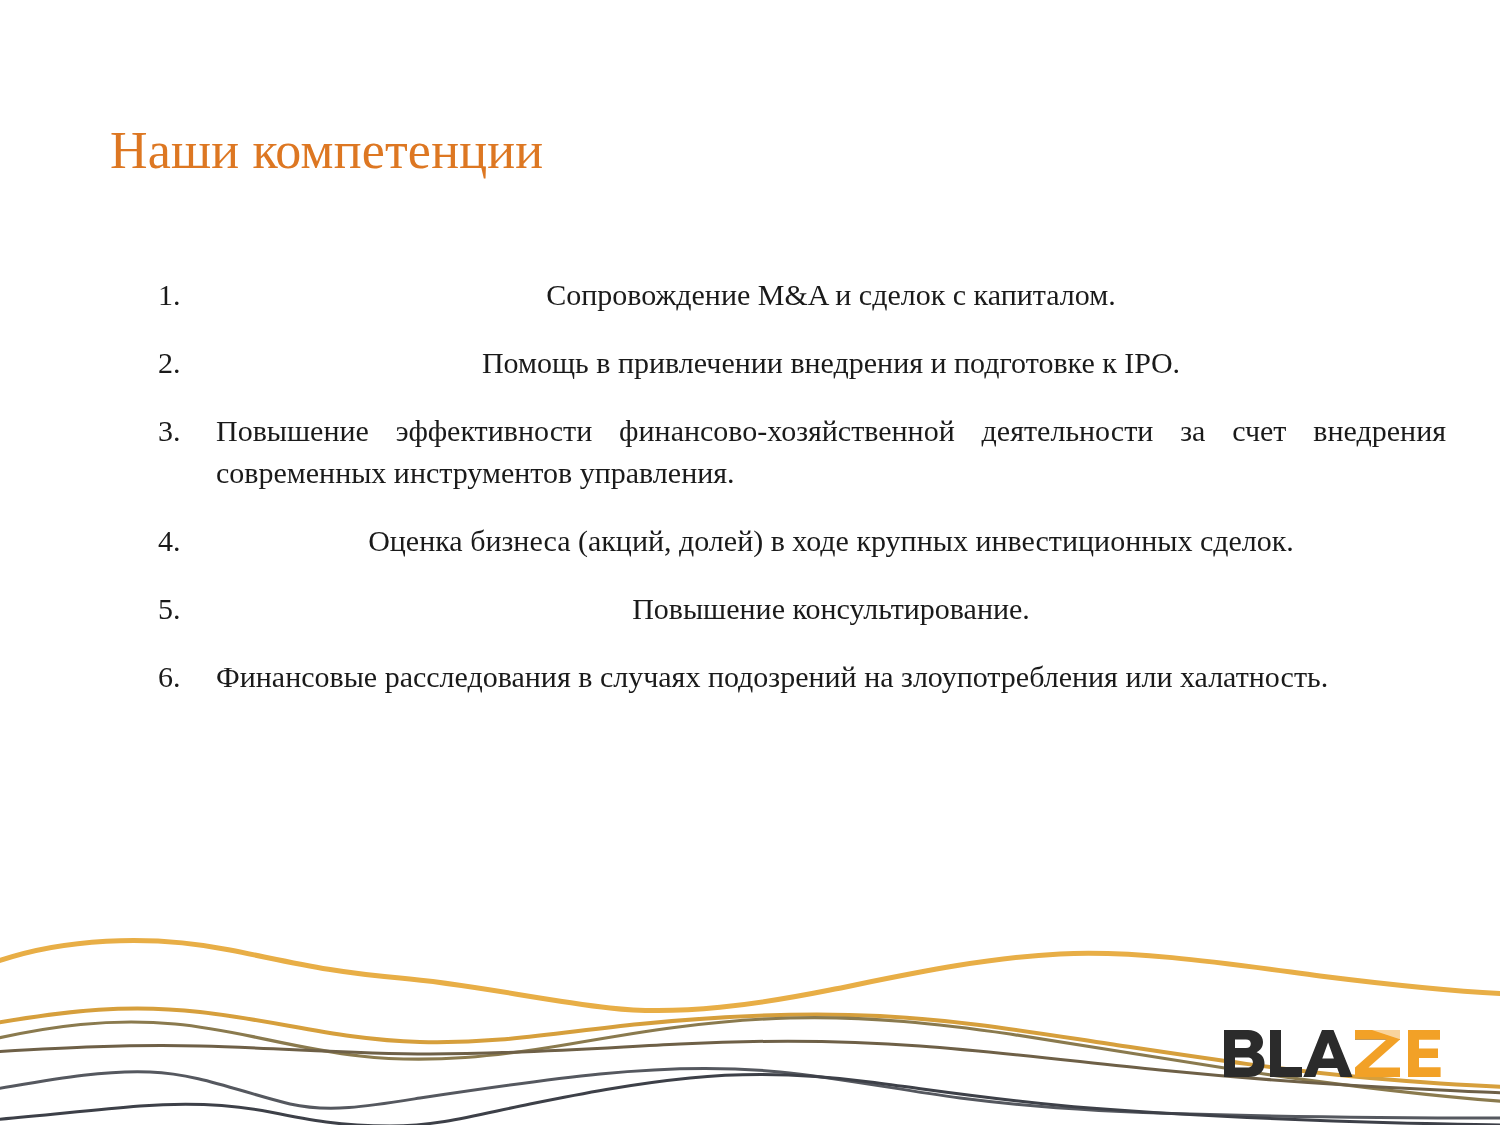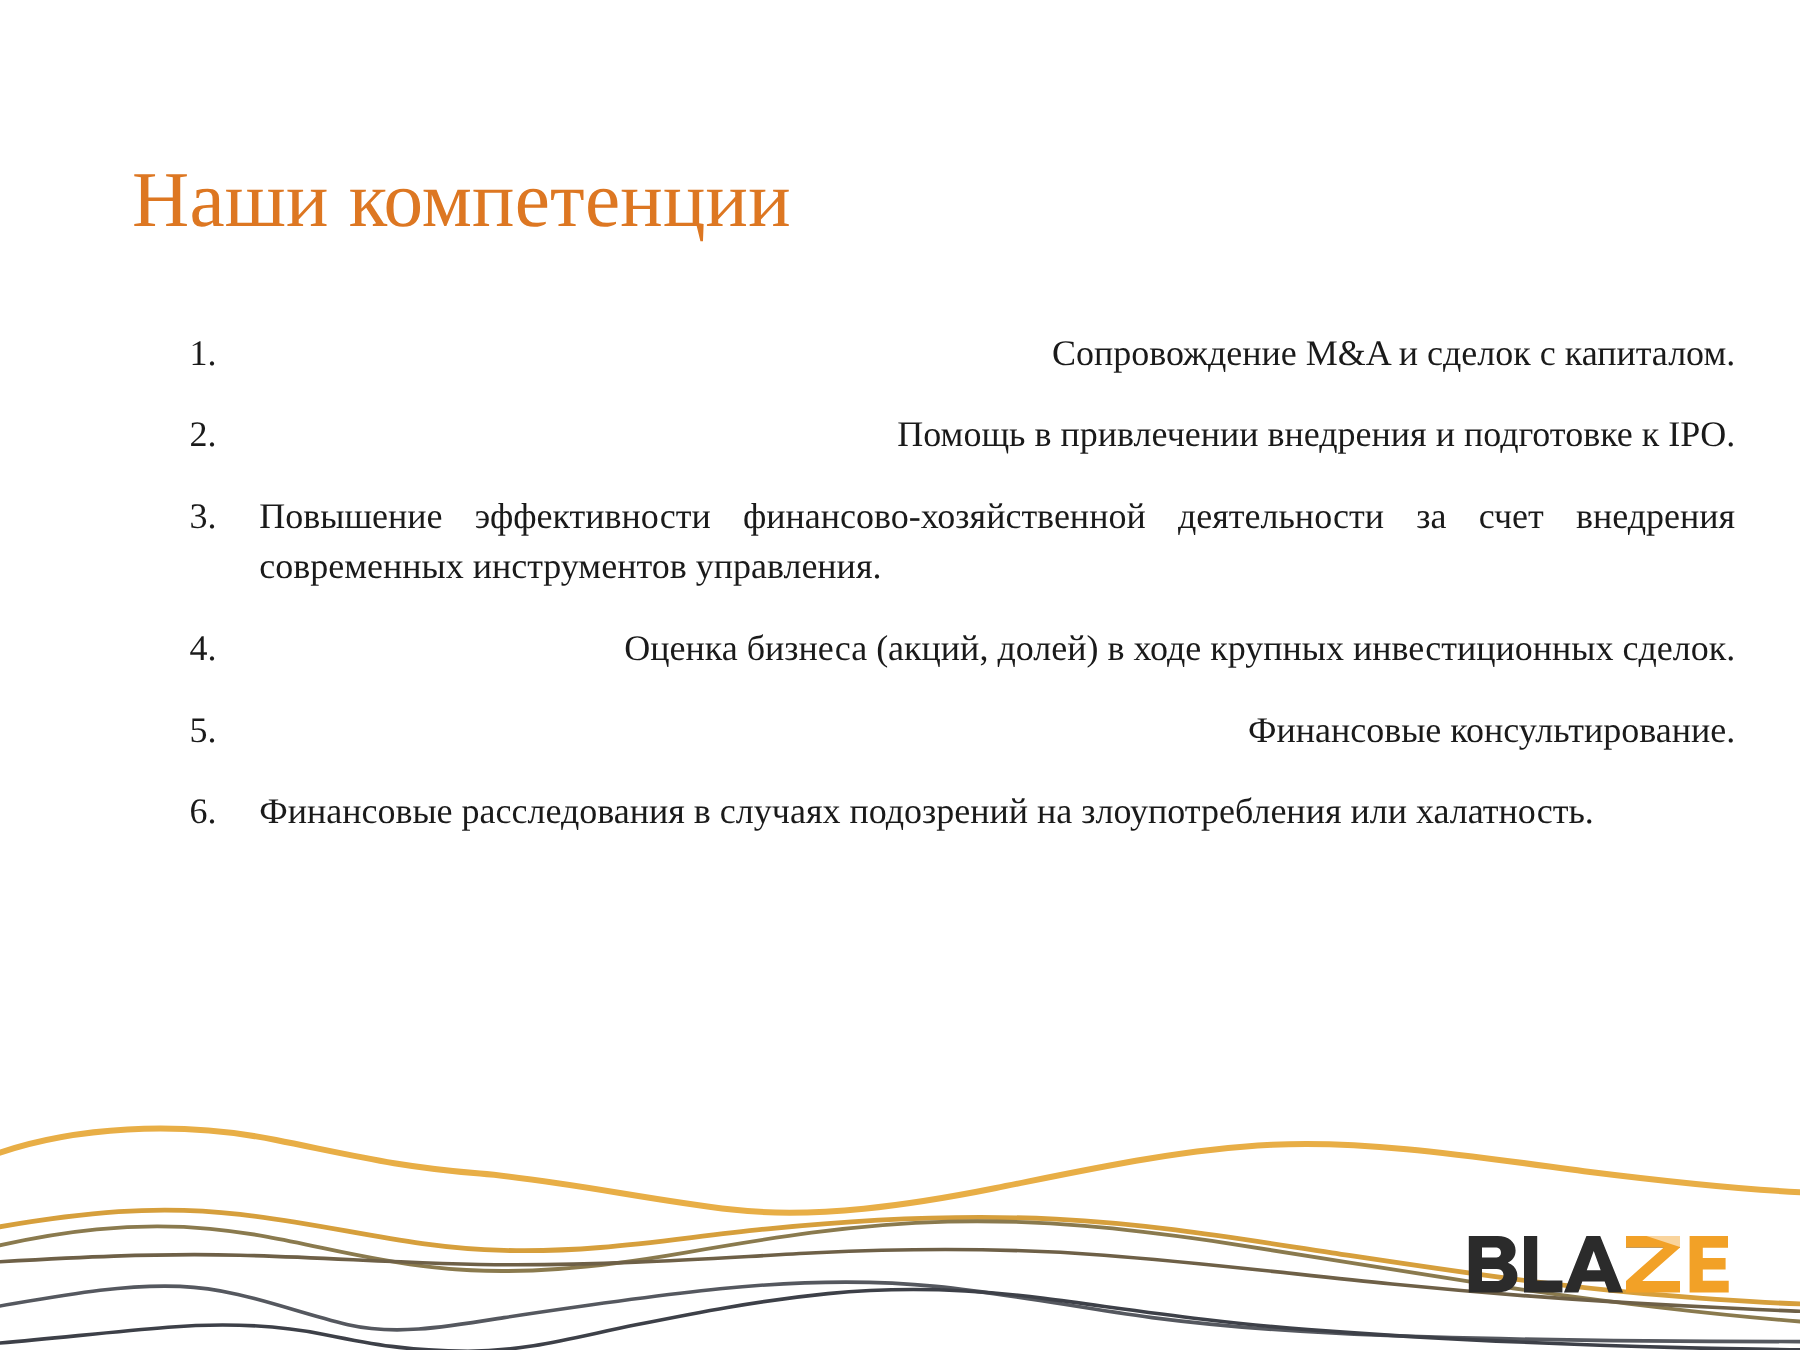--- a/index.html
+++ b/index.html
@@ -20,21 +20,21 @@
     inset: 0;
     background: #ffffff;
   }
 
   
   .slide-title {
     position: absolute;
     left: 110px;
     top: 88px;
     font-family: "Liberation Serif", "DejaVu Serif", serif;
-    font-size: 66px;
+    font-size: 52px;
     line-height: 1.06;
     font-weight: 400;
     color: #DD7722;
     letter-spacing: 0.2px;
     white-space: nowrap;
   }
 
   
   .content-list {
     position: absolute;
@@ -63,21 +63,21 @@
     flex: 1 1 auto;
     font-family: "Liberation Serif", "DejaVu Serif", serif;
     font-size: 30px;
     line-height: 42px;
     color: #1a1a1a;
     text-align: justify;
     text-justify: inter-word;
     hyphens: none;
   }
   
-  .item-text.nowrapjust { text-align: right; }
+  .item-text.nowrapjust { text-align: center; }
 
   
   .waves {
     position: absolute;
     left: 0;
     bottom: 0;
     width: 1500px;
     height: 205px;
     pointer-events: none;
   }
@@ -117,21 +117,21 @@
       <span class="item-text">Повышение эффективности финансово-хозяйственной деятельности за счет внедрения современных инструментов управления.</span>
     </li>
 
     <li class="list-item">
       <span class="item-number">4.</span>
       <span class="item-text nowrapjust">Оценка бизнеса (акций, долей) в ходе крупных инвестиционных сделок.</span>
     </li>
 
     <li class="list-item">
       <span class="item-number">5.</span>
-      <span class="item-text nowrapjust">Финансовые консультирование.</span>
+      <span class="item-text nowrapjust">Повышение консультирование.</span>
     </li>
 
     <li class="list-item">
       <span class="item-number">6.</span>
       <span class="item-text">Финансовые расследования в случаях подозрений на злоупотребления или халатность.</span>
     </li>
 
   </ol>
 
   <div class="waves">

